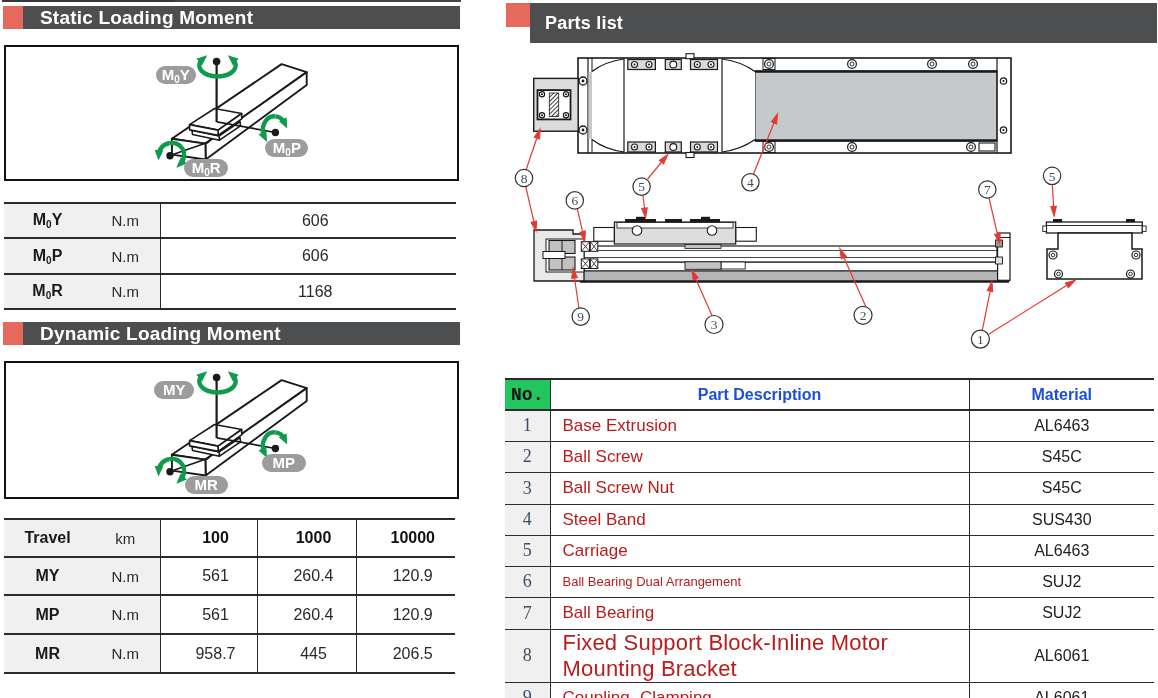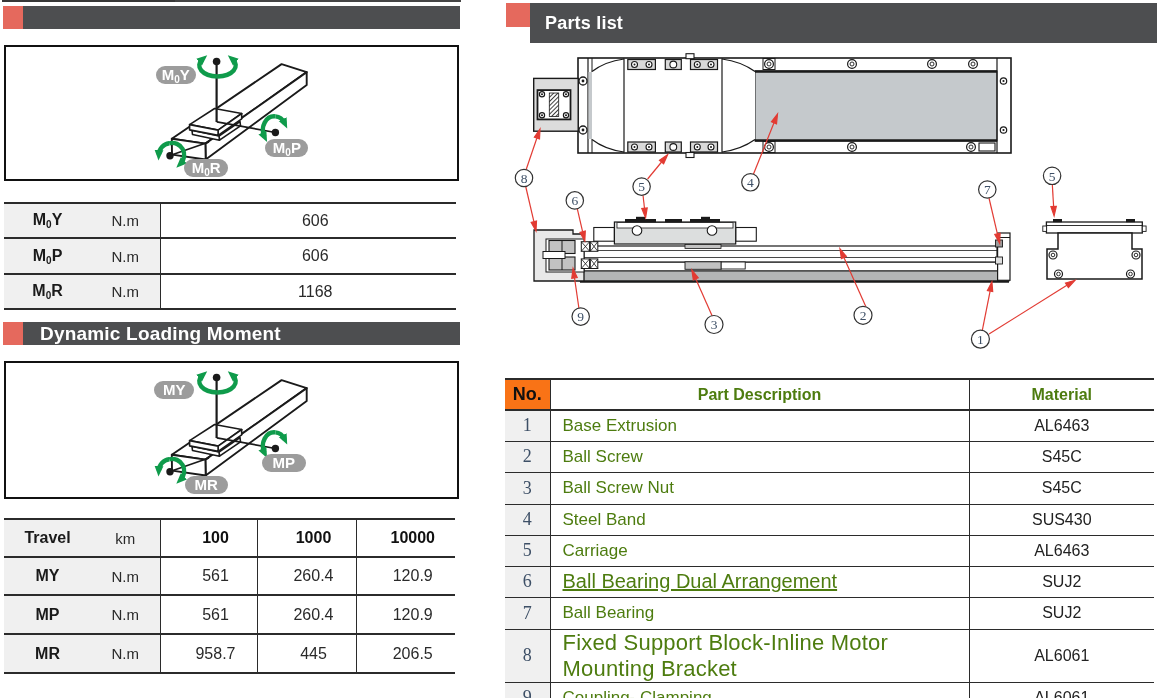--- a/index.html
+++ b/index.html
@@ -34,26 +34,26 @@
   .momtable .val{text-align:center;font-size:16px;color:#2a2a2a;border-left:1px solid #2b2b2b;padding-left:14px;}
   .momtable sub{font-size:10px;vertical-align:-3px;}
   .momtable .hval{font-weight:bold;font-size:16px;color:#111;margin-left:40px;}
 
   
   .partstable{position:absolute;}
   .partstable td{border-top:1.5px solid #2b2b2b;border-bottom:1.5px solid #2b2b2b;padding:0;}
   .partstable .no{background:#f0f0f0;text-align:center;
         font-family:"Liberation Serif",serif;font-size:18px;color:#3d4f66;}
   .partstable th{border-top:2px solid #2b2b2b;border-bottom:2px solid #2b2b2b;
-        font-size:16px;font-weight:bold;color:#4d7c0f;padding:0;background:#fff;}
-  .partstable th.no{background:#f97316;font-family:Liberation Sans, sans-serif;color:#111;}
+        font-size:16px;font-weight:bold;color:#1d4ed8;padding:0;background:#fff;}
+  .partstable th.no{background:#22c55e;font-family:Liberation Mono, monospace;color:#111;}
   .partstable .desc{border-left:1.5px solid #2b2b2b;border-right:1.5px solid #2b2b2b;
-        font-size:17px;color:#4d7c0f;padding-left:12px;}
+        font-size:17px;color:#b91c1c;padding-left:12px;}
   .partstable .desc.cond{font-size:22px;letter-spacing:0.2px;}
-  .partstable .desc.semi{font-size:20px;text-decoration:underline;}
+  .partstable .desc.semi{font-size:13px;}
   .partstable .mat{text-align:center;font-size:16px;color:#222;}
 </style>
 </head>
 <body>
 
 <svg width="0" height="0" style="position:absolute">
   <defs>
     <marker id="gh" markerWidth="12" markerHeight="12" refX="4.5" refY="5" orient="auto" markerUnits="userSpaceOnUse">
       <path d="M0,0.6 L10.5,5 L0,9.4 z" fill="#0f9b4b"></path>
     </marker>
@@ -97,20 +97,21 @@
       </g>
     </g>
 
   </defs>
 </svg>
 
 <div class="abs" style="left:2px;top:0;width:459px;height:1.6px;background:#454545;"></div>
 <div class="abs" style="left:2px;top:0;width:173px;height:2.4px;background:#383838;"></div>
 <div class="secbar" style="left:23px;top:6px;width:437px;">
   <span class="redsq"></span>
+  <span class="sectitle">Static Loading Moment</span>
 </div>
 
 <div class="diagbox" style="left:4px;top:45px;width:451px;height:132px;">
   <svg width="451" height="132" viewBox="0 0 451 132">
     <use href="#iso-figure"></use>
   </svg>
   <div class="pill" style="left:149.7px;top:19.4px;width:40px;">
     <span>M</span><sub>0</sub><span>Y</span>
   </div>
   <div class="pill" style="left:259.4px;top:92px;width:43px;">

